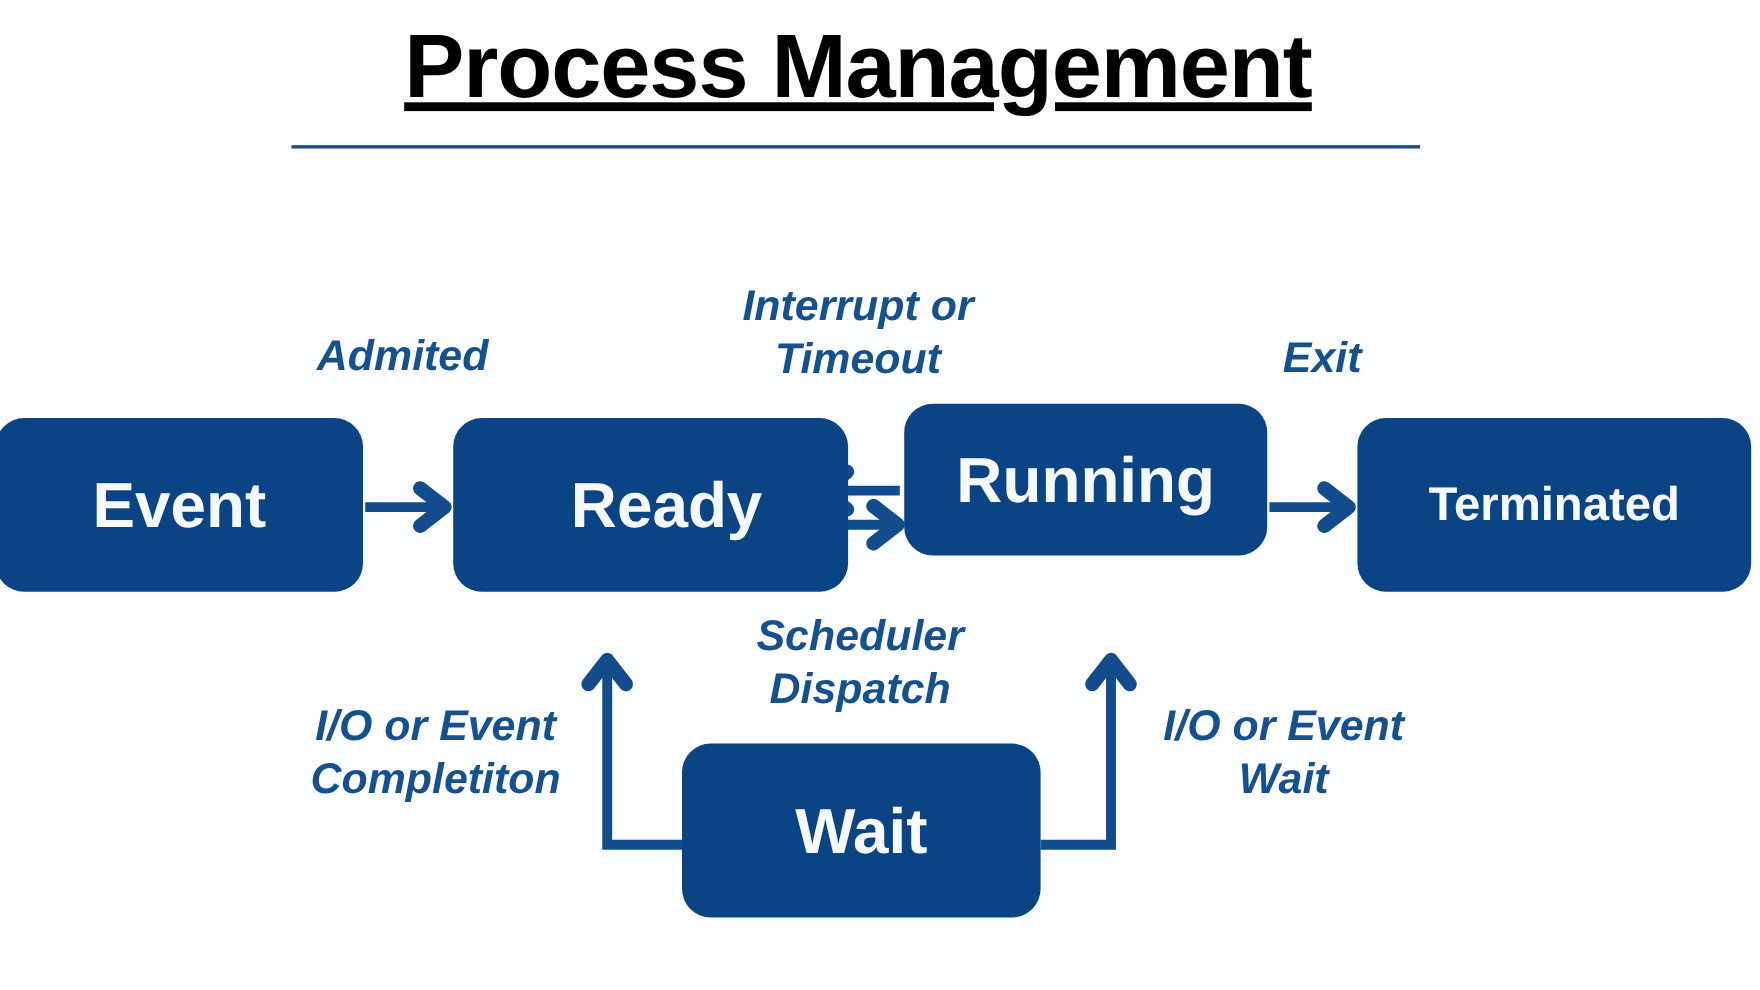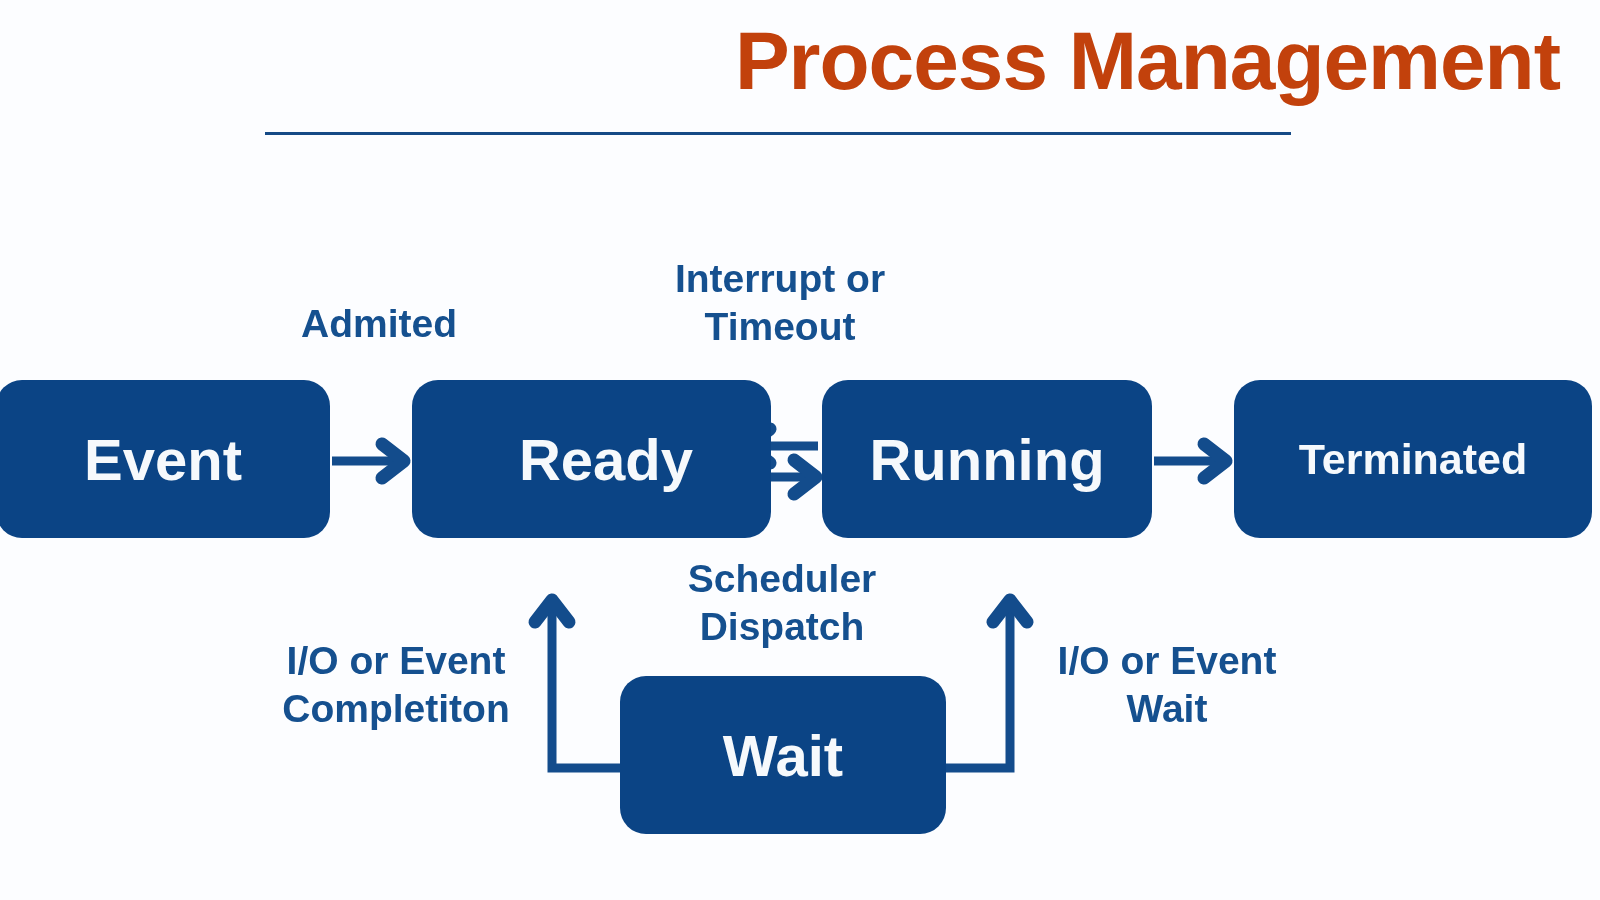--- a/index.html
+++ b/index.html
@@ -15,27 +15,28 @@
     overflow: hidden;
     font-family: "Liberation Sans", sans-serif;
   }
 
   
   #title {
     position: absolute;
     left: 0;
     top: 16px;
     width: 1560px;
-    text-align: right;
+    text-align: center;
     font-size: 82px;
     font-weight: bold;
-    color: #c2410c;
+    color: #000000;
     letter-spacing: -1px;
     line-height: 1.1;
     white-space: nowrap;
+    text-decoration: underline;
   }
   #title-rule {
     position: absolute;
     left: 265px;
     top: 132px;
     width: 1026px;
     height: 3px;
     background: #154a86;
   }
 
@@ -47,36 +48,37 @@
     color: #f6f9fc;
     display: flex;
     align-items: center;
     justify-content: center;
     font-size: 58px;
     font-weight: bold;
     white-space: nowrap;
   }
   #box-start      { left: -4px;   top: 380px; width: 334px; height: 158px; }
   #box-ready      { left: 412px;  top: 380px; width: 330px; height: 158px; padding-left: 29px; }
-  #box-running    { left: 822px;  top: 380px; width: 330px; height: 158px; }
+  #box-running    { left: 822px;  top: 367px; width: 330px; height: 138px; }
   #box-terminated { left: 1234px; top: 380px; width: 358px; height: 158px; }
   #box-wait       { left: 620px;  top: 676px; width: 326px; height: 158px; }
   #box-terminated .state-label { font-size: 43px; }
 
   
   .edge-label {
     position: absolute;
     color: #15508f;
     font-weight: bold;
+    font-style: italic;
     font-size: 39px;
     line-height: 1.22;
     text-align: center;
     white-space: pre-line;
   }
-  #lbl-admitted   { left: 249px; top: 300px; width: 260px; }
+  #lbl-admitted   { left: 236px; top: 300px; width: 260px; }
   #lbl-interrupt  { left: 630px; top: 255px; width: 300px; }
   #lbl-exit       { left: 1112px; top: 302px; width: 180px; }
   #lbl-scheduler  { left: 632px; top: 545px; width: 300px; margin-top: 10px; }
   #lbl-io-compl   { left: 250px; top: 637px; width: 292px; text-align: center; }
   #lbl-io-wait    { left: 1022px; top: 637px; width: 290px; text-align: center; }
 
   
   #connectors {
     position: absolute;
     left: 0; top: 0;
@@ -151,18 +153,19 @@
   </div>
   <div class="state-box" id="box-wait">
     <span class="state-label">Wait</span>
   </div>
 
   <div class="edge-label" id="lbl-admitted">Admited</div>
   <div class="edge-label" id="lbl-interrupt">Interrupt or
 Timeout</div>
   <div class="edge-label" id="lbl-scheduler">Scheduler
 Dispatch</div>
+  <div class="edge-label" id="lbl-exit">Exit</div>
   <div class="edge-label" id="lbl-io-wait">I/O or Event
 Wait</div>
   <div class="edge-label" id="lbl-io-compl">I/O or Event
 Completiton</div>
 
 </div>
 
 </body></html>

